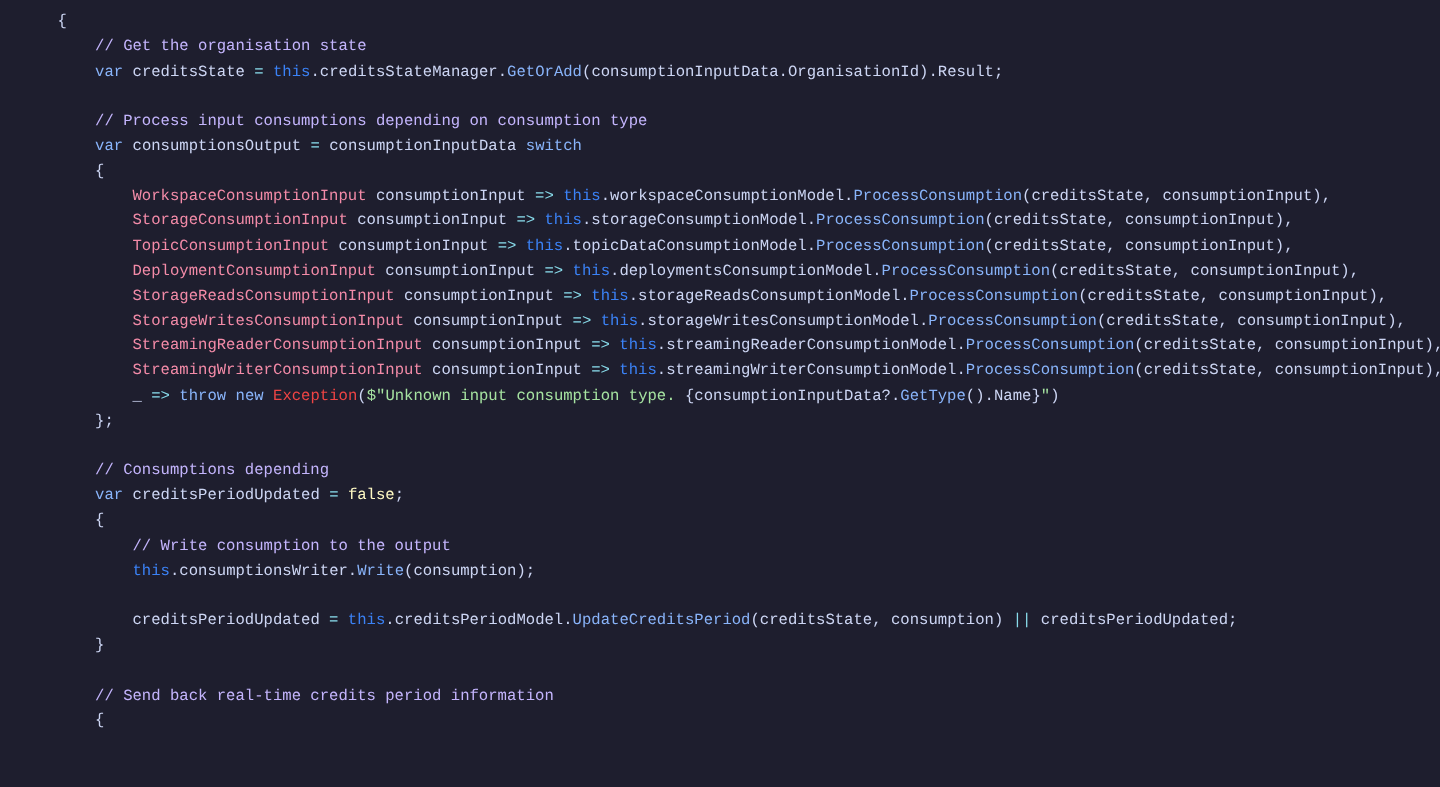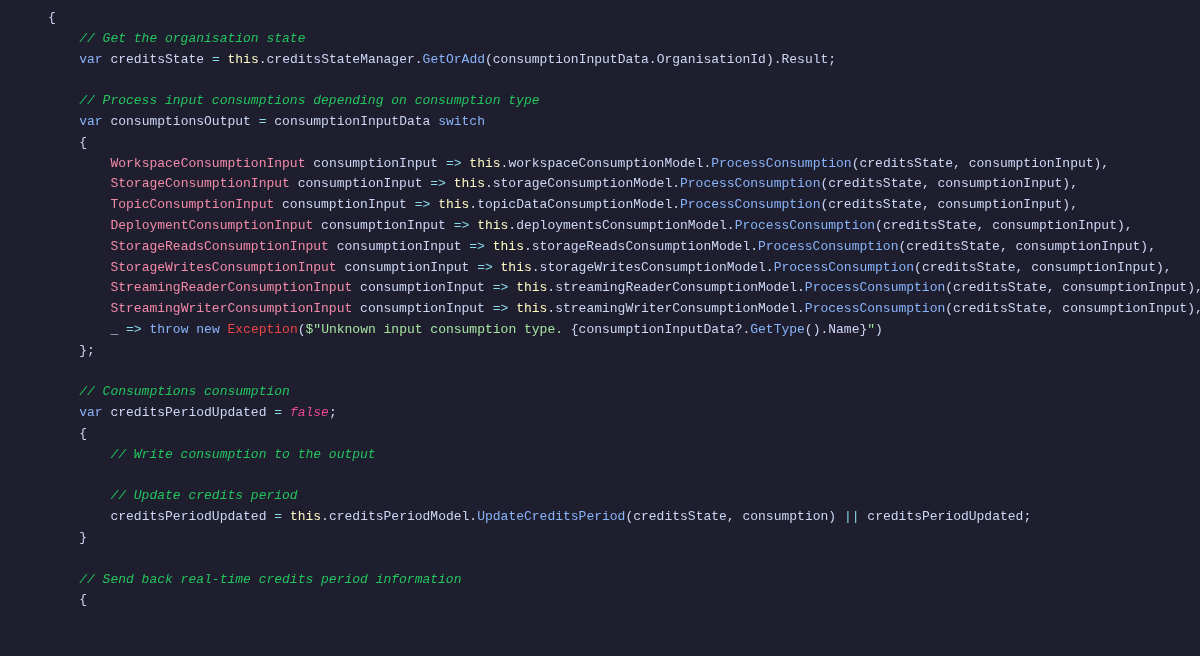--- a/index.html
+++ b/index.html
@@ -43,26 +43,26 @@
       flex-shrink: 0;
     }
 
     .line-content {
       flex: 1;
       padding-right: 20px;
     }
 
     
     .kw { color: #89b4fa; } 
-    .comment { color: #22c55e; font-style: italic; }
+    .comment { color: #c4b5fd; }
     .string { color: #a6e3a1; }
-    .this-kw { color: #fef9c3; } 
+    .this-kw { color: #3b82f6; } 
     .var-name { color: #cdd6f4; font-family: Liberation Mono, monospace; }
     .operator { color: #89dceb; }
-    .bool { color: #ec4899; font-style: italic; }
+    .bool { color: #fef9c3; }
     .punctuation { color: #cdd6f4; }
     .method-call { color: #89b4fa; font-family: Liberation Mono, monospace; }
     .exception { color: #ef4444; }
     .arrow { color: #89dceb; }
     .input-type { color: #f38ba8; }
   </style>
 </head>
 <body>
 
 <div class="code-container">
@@ -152,49 +152,49 @@
     <span class="line-content">    <span class="punctuation">};</span></span>
   </div>
 
   <div class="code-line">
     <span class="line-number"></span>
     <span class="line-content"> </span>
   </div>
 
   <div class="code-line">
     <span class="line-number"></span>
-    <span class="line-content"><span class="comment">    // Consumptions consumption</span></span>
+    <span class="line-content"><span class="comment">    // Consumptions depending</span></span>
   </div>
 
   <div class="code-line">
     <span class="line-number"></span>
     <span class="line-content">    <span class="kw">var</span> <span class="var-name">creditsPeriodUpdated</span> <span class="operator">=</span> <span class="bool">false</span><span class="punctuation">;</span></span>
   </div>
 
 
   <div class="code-line">
     <span class="line-number"></span>
     <span class="line-content">    <span class="punctuation">{</span></span>
   </div>
 
   <div class="code-line">
     <span class="line-number"></span>
     <span class="line-content"><span class="comment">        // Write consumption to the output</span></span>
   </div>
 
-
-  <div class="code-line">
-    <span class="line-number"></span>
-    <span class="line-content"> </span>
-  </div>
-
-  <div class="code-line">
-    <span class="line-number"></span>
-    <span class="line-content"><span class="comment">        // Update credits period</span></span>
-  </div>
+  <div class="code-line">
+    <span class="line-number"></span>
+    <span class="line-content">        <span class="this-kw">this</span><span class="punctuation">.</span><span class="var-name">consumptionsWriter</span><span class="punctuation">.</span><span class="method-call">Write</span><span class="punctuation">(</span><span class="var-name">consumption</span><span class="punctuation">);</span></span>
+  </div>
+
+  <div class="code-line">
+    <span class="line-number"></span>
+    <span class="line-content"> </span>
+  </div>
+
 
   <div class="code-line">
     <span class="line-number"></span>
     <span class="line-content">        <span class="var-name">creditsPeriodUpdated</span> <span class="operator">=</span> <span class="this-kw">this</span><span class="punctuation">.</span><span class="var-name">creditsPeriodModel</span><span class="punctuation">.</span><span class="method-call">UpdateCreditsPeriod</span><span class="punctuation">(</span><span class="var-name">creditsState</span><span class="punctuation">,</span> <span class="var-name">consumption</span><span class="punctuation">)</span> <span class="operator">||</span> <span class="var-name">creditsPeriodUpdated</span><span class="punctuation">;</span></span>
   </div>
 
   <div class="code-line">
     <span class="line-number"></span>
     <span class="line-content">    <span class="punctuation">}</span></span>
   </div>

